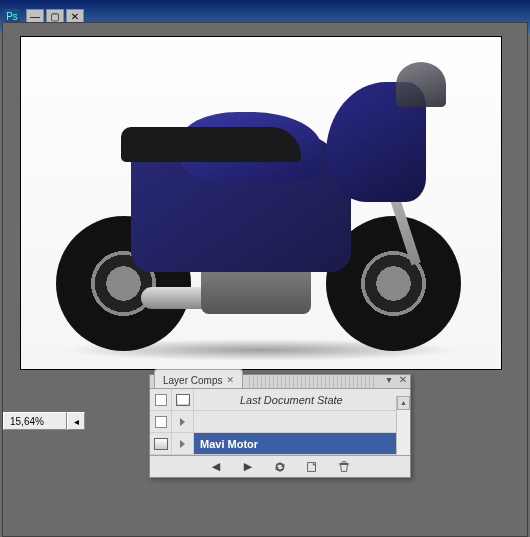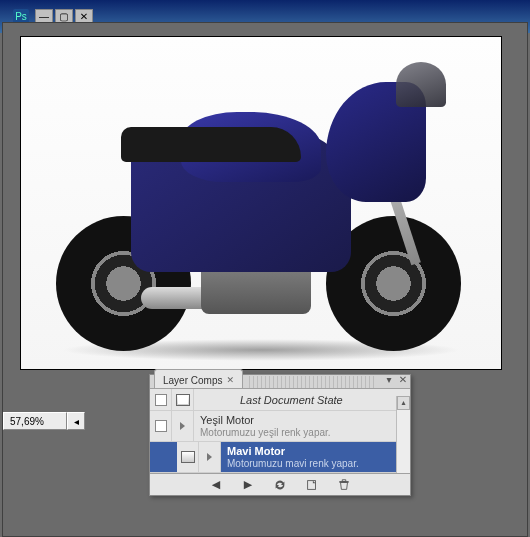--- a/index.html
+++ b/index.html
@@ -1,18 +1,18 @@
 <!DOCTYPE html>
 <html><head>
 <meta charset="utf-8">
 <style>
   * { box-sizing: border-box; margin: 0; padding: 0; font-family: Tahoma, Arial, sans-serif; }
   body { background: #6b6b6b; width: 530px; height: 537px; overflow: hidden; position: relative; }
 
-  .titlebar { height: 33px; background: linear-gradient(#0a246a, #3a6ea5); display: flex; align-items: center; color: #fff; font-size: 11px; position: relative; padding-left: 9px; }
+  .titlebar { height: 33px; background: linear-gradient(#0a246a, #3a6ea5); display: flex; align-items: center; color: #fff; font-size: 11px; position: relative; }
   .titlebar .icon { width: 16px; height: 16px; margin: 0 4px; background: #1a4b8c; border-radius: 2px; font-size: 10px; text-align: center; line-height: 16px; color: #5fc; }
   .titlebar .title { flex: 1; white-space: nowrap; font-weight: bold; }
   .winbtns { display: flex; margin-right: 2px; }
   .winbtn { width: 18px; height: 16px; background: #c0c0c0; border: 1px solid #888; margin-left: 2px; display: flex; align-items: center; justify-content: center; font-size: 10px; color: #000; cursor: pointer; }
 
   .canvas-area { position: absolute; top: 22px; left: 2px; right: 2px; bottom: 0; background: #6b6b6b; border: 1px solid #404040; }
   .image-holder { position: absolute; top: 14px; left: 18px; width: 480px; height: 332px; background: #fff; box-shadow: 0 0 0 1px #000; }
   .moto { width: 100%; height: 100%; position: relative; overflow: hidden; background: linear-gradient(#fefefe, #f5f5f5); }
   .moto .shadow { position: absolute; bottom: 8px; left: 40px; width: 400px; height: 22px; background: radial-gradient(ellipse, rgba(0,0,0,0.35), transparent 70%); }
   .moto .wheel { position: absolute; width: 135px; height: 135px; border-radius: 50%; background: radial-gradient(circle, #888 0 18%, #222 18% 30%, #888 30% 34%, #111 34% 72%, #333 72% 100%); bottom: 18px; }
@@ -40,21 +40,21 @@
   .panel-tabs .grip { flex: 1; height: 12px; background: repeating-linear-gradient(90deg, #bbb 0 1px, transparent 1px 4px); margin: 0 6px; }
   .panel-ctl { width: 14px; height: 14px; font-size: 10px; color: #555; text-align: center; cursor: pointer; }
   .panel-body { }
   .row { display: flex; align-items: center; min-height: 22px; border-bottom: 1px solid #cfcfcf; position: relative; }
   .row .col1 { width: 22px; display: flex; justify-content: center; border-right: 1px solid #cfcfcf; align-self: stretch; align-items: center; }
   .row .col2 { width: 22px; display: flex; justify-content: center; border-right: 1px solid #cfcfcf; align-self: stretch; align-items: center; }
   .row .content { flex: 1; padding: 3px 6px; }
   .row .title-line { font-size: 11px; }
   .row .desc { font-size: 10px; color: #8a8a8a; margin-top: 1px; }
   .row.last .title-line { font-style: italic; margin-left: 40px; }
-  .row.sel { background: #3b5ea5; color: #fff; padding-left: 27px; }
+  .row.sel { background: #3b5ea5; color: #fff; }
   .row.sel .desc { color: #c8d4ea; }
   .row.sel .title-line { font-weight: bold; }
   .cbox { width: 12px; height: 12px; border: 1px solid #888; background: #fff; }
   .tri { width: 0; height: 0; border-top: 4px solid transparent; border-bottom: 4px solid transparent; border-left: 5px solid #777; }
   .compicon { width: 14px; height: 12px; border: 1px solid #666; background: linear-gradient(#fff,#ccc); position: relative; }
   .compicon.white::after { content:''; position:absolute; inset:1px; background:#fff; }
   .panel-footer { height: 22px; border-top: 1px solid #a0a0a0; display: flex; align-items: center; justify-content: center; gap: 14px; background: #e6e6e6; }
   .ftr-btn { width: 18px; height: 16px; display: flex; align-items: center; justify-content: center; font-size: 11px; color: #444; cursor: pointer; }
   .ftr-btn svg { width: 14px; height: 14px; }
   .side-scroll { position: absolute; right: 0; top: 21px; bottom: 22px; width: 14px; background: #ededed; border-left: 1px solid #bcbcbc; }
@@ -87,21 +87,21 @@
       <div class="tank"></div>
       <div class="seat"></div>
       <div class="fairing"></div>
       <div class="screen"></div>
     </div>
   </div>
 
   <div class="blank-bot"></div>
 
   <div class="statusbar">
-    <div class="status-cell zoom">57,69%</div>
+    <div class="status-cell zoom">15,64%</div>
     <div class="status-cell spacer1">◂</div>
   </div>
 </div>
 
 <div class="panel">
   <div class="panel-tabs">
     <div class="tab">
       <span>Layer Comps</span>
       <span class="x">✕</span>
     </div>
@@ -123,36 +123,31 @@
         </div>
     </div>
 
     <div class="row">
       <div class="col1">
           <div class="cbox"></div>
         </div>
       <div class="col2">
           <div class="tri"></div>
         </div>
-      <div class="content">
-        <div class="title-line">Yeşil Motor</div>
-        <div class="desc">Motorumuzu yeşil renk yapar.</div>
-      </div>
     </div>
 
     <div class="row sel">
       <div class="col1" style="background:#e6e6e6;">
           <div class="compicon"></div>
         </div>
       <div class="col2" style="background:#e6e6e6;">
           <div class="tri"></div>
         </div>
       <div class="content">
         <div class="title-line">Mavi Motor</div>
-        <div class="desc">Motorumuzu mavi renk yapar.</div>
       </div>
     </div>
   </div>
 
   <div class="side-scroll">
     <div class="arr">▴</div>
   </div>
 
   <div class="panel-footer">
     <div class="ftr-btn">◀</div>

